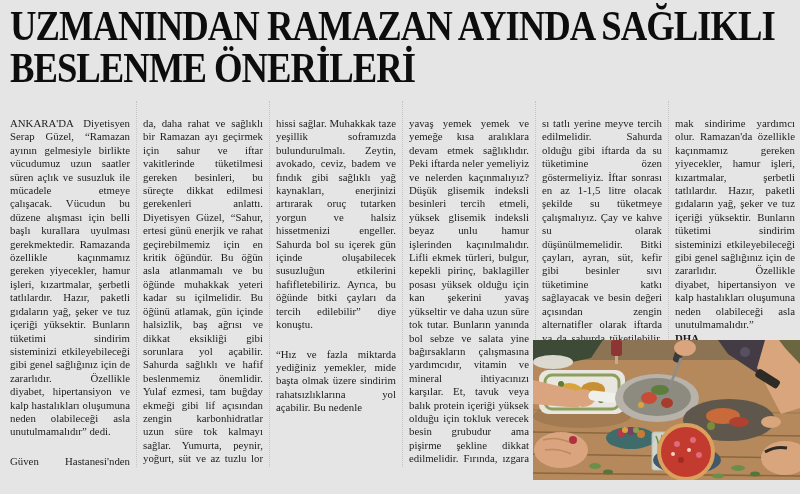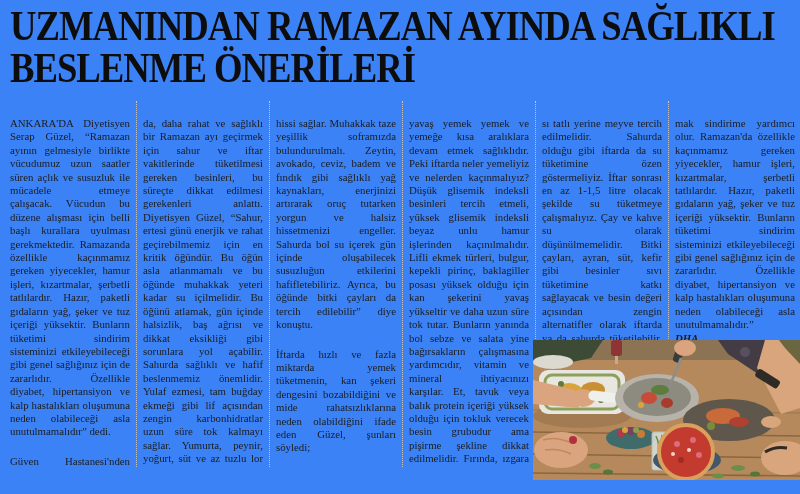--- a/index.html
+++ b/index.html
@@ -1,28 +1,28 @@
 <!DOCTYPE html>
 <html><head>
 <meta charset="utf-8">
 <style>
   html,body{margin:0;padding:0;background:#ffffff;}
-  .page{position:relative;width:800px;height:494px;background:#3b82f6;overflow:hidden;
+  .page{position:relative;width:800px;height:494px;background:#e5e5e5;overflow:hidden;
         font-family:"Liberation Serif",serif;}
   .headline{position:absolute;left:10px;top:6px;width:788px;
         font-family:"Liberation Serif",serif;font-weight:900;color:#0d0d0d;
         font-size:36px;line-height:35px;letter-spacing:-1px;white-space:nowrap;
         transform:scale(1.02,1.18);transform-origin:left top;}
   .columns{position:absolute;left:10px;top:101px;width:786px;height:366px;
         display:flex;overflow:hidden;}
   .col{width:120px;padding-right:6px;margin-right:6px;border-right:1px dotted #c4c4c4;}
   .col:last-child{border-right:none;margin-right:0;padding-right:0;}
   .col p{margin:16px 0 13px 0;font-size:10.8px;line-height:13.4px;text-align:justify;
         color:#1c1c1e;}
-  .byline{font-weight:bold;margin-top:-13px !important;text-align:center;font-style:italic;}
+  .byline{font-weight:bold;margin-top:-13px !important;text-align:center;}
   .photo{position:absolute;left:533px;top:340px;width:267px;height:140px;background:#fff;z-index:2;}
   .photo svg{display:block;width:267px;height:140px;}
 </style>
 </head>
 <body>
 
 <div class="page">
 
   <div class="headline">
     <div>UZMANINDAN RAMAZAN AYINDA SAĞLIKLI</div>
@@ -32,21 +32,20 @@
   <div class="columns">
     <div class="col">
       <p>ANKARA'DA Diyetisyen Serap Güzel, “Ramazan ayının gelmesiyle birlikte vücudumuz uzun saatler süren açlık ve susuzluk ile mücadele etmeye çalışacak. Vücudun bu düzene alışması için belli başlı kurallara uyulması gerekmektedir. Ramazanda özellikle kaçınmamız gereken yiyecekler, hamur işleri, kızartmalar, şerbetli tatlılardır. Hazır, paketli gıdaların yağ, şeker ve tuz içeriği yüksektir. Bunların tüketimi sindirim sisteminizi etkileyebileceği gibi genel sağlığınız için de zararlıdır. Özellikle diyabet, hipertansiyon ve kalp hastalıkları oluşumuna neden olabileceği asla unutulmamalıdır” dedi.</p>
       <p>Güven Hastanesi'nden Diyetisyen Serap Güzel, yaptığı yazılı açıklama-</p>
     </div>
     <div class="col">
       <p>da, daha rahat ve sağlıklı bir Ramazan ayı geçirmek için sahur ve iftar vakitlerinde tüketilmesi gereken besinleri, bu süreçte dikkat edilmesi gerekenleri anlattı. Diyetisyen Güzel, “Sahur, ertesi günü enerjik ve rahat geçirebilmemiz için en kritik öğündür. Bu öğün asla atlanmamalı ve bu öğünde muhakkak yeteri kadar su içilmelidir. Bu öğünü atlamak, gün içinde halsizlik, baş ağrısı ve dikkat eksikliği gibi sorunlara yol açabilir. Sahurda sağlıklı ve hafif beslenmemiz önemlidir. Yulaf ezmesi, tam buğday ekmeği gibi lif açısından zengin karbonhidratlar uzun süre tok kalmayı sağlar. Yumurta, peynir, yoğurt, süt ve az tuzlu lor peyniri gibi besinlerin protein içeriği yüksektir ve uzun süre tokluk</p>
     </div>
     <div class="col">
       <p>hissi sağlar. Muhakkak taze yeşillik soframızda bulundurulmalı. Zeytin, avokado, ceviz, badem ve fındık gibi sağlıklı yağ kaynakları, enerjinizi artırarak oruç tutarken yorgun ve halsiz hissetmenizi engeller. Sahurda bol su içerek gün içinde oluşabilecek susuzluğun etkilerini hafifletebiliriz. Ayrıca, bu öğünde bitki çayları da tercih edilebilir” diye konuştu.</p>
-      <p>İftarda hızlı ve fazla miktarda yemek tüketmenin, kan şekeri dengesini bozabildiğini ve mide rahatsızlıklarına neden olabildiğini ifade eden Güzel, şunları söyledi;</p>
       <p>“Hız ve fazla miktarda yediğiniz yemekler, mide başta olmak üzere sindirim rahatsızlıklarına yol açabilir. Bu nedenle</p>
     </div>
     <div class="col">
       <p>yavaş yemek yemek ve yemeğe kısa aralıklara devam etmek sağlıklıdır. Peki iftarda neler yemeliyiz ve nelerden kaçınmalıyız? Düşük glisemik indeksli besinleri tercih etmeli, yüksek glisemik indeksli beyaz unlu hamur işlerinden kaçınılmalıdır. Lifli ekmek türleri, bulgur, kepekli pirinç, baklagiller posası yüksek olduğu için kan şekerini yavaş yükseltir ve daha uzun süre tok tutar. Bunların yanında bol sebze ve salata yine bağırsakların çalışmasına yardımcıdır, vitamin ve mineral ihtiyacınızı karşılar. Et, tavuk veya balık protein içeriği yüksek olduğu için tokluk verecek besin grubudur ama pişirme şekline dikkat edilmelidir. Fırında, ızgara veya az yağlı haşlama şeklinde pişirilmelidir. İftar sonra-</p>
     </div>
     <div class="col">
       <p>sı tatlı yerine meyve tercih edilmelidir. Sahurda olduğu gibi iftarda da su tüketimine özen göstermeliyiz. İftar sonrası en az 1-1,5 litre olacak şekilde su tüketmeye çalışmalıyız. Çay ve kahve su olarak düşünülmemelidir. Bitki çayları, ayran, süt, kefir gibi besinler sıvı tüketimine katkı sağlayacak ve besin değeri açısından zengin alternatifler olarak iftarda ya da sahurda tüketilebilir. İftardan sonra hafif egzersizler veya yürüyüş yap-</p>
     </div>
     <div class="col">
       <p>mak sindirime yardımcı olur. Ramazan'da özellikle kaçınmamız gereken yiyecekler, hamur işleri, kızartmalar, şerbetli tatlılardır. Hazır, paketli gıdaların yağ, şeker ve tuz içeriği yüksektir. Bunların tüketimi sindirim sisteminizi etkileyebileceği gibi genel sağlığınız için de zararlıdır. Özellikle diyabet, hipertansiyon ve kalp hastalıkları oluşumuna neden olabileceği asla unutulmamalıdır.”</p>

